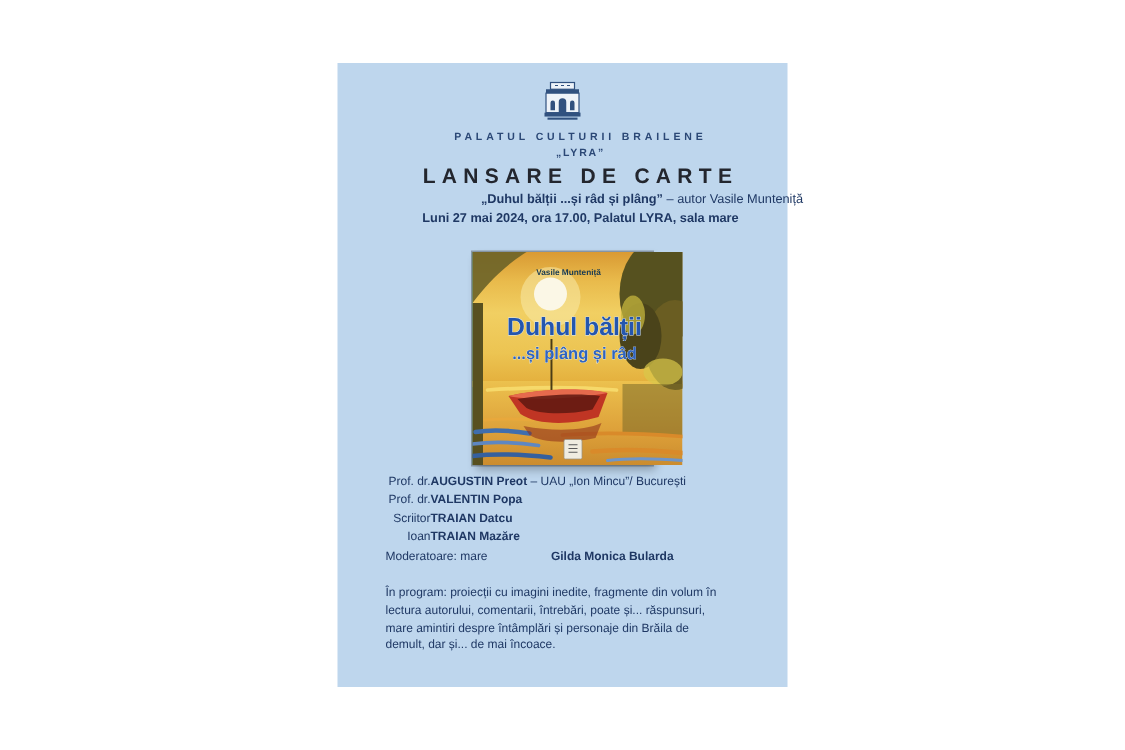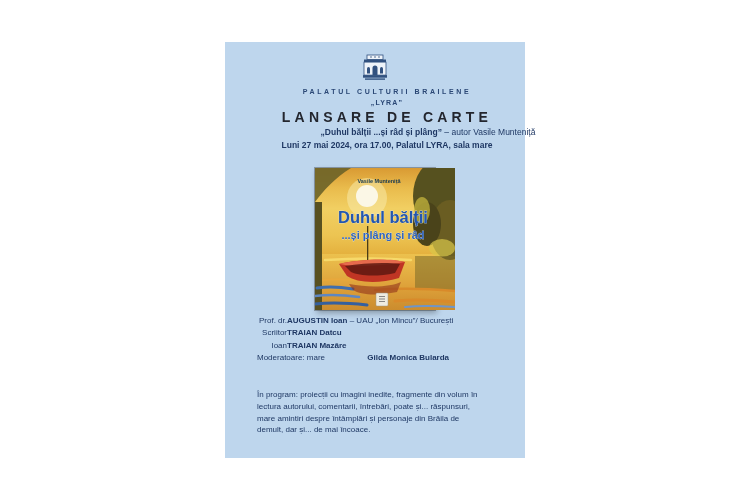--- a/index.html
+++ b/index.html
@@ -132,21 +132,22 @@
           <path d="M64,128.5 h6 M64,131 h6 M64,133.5 h6" stroke="#5a5a5a" stroke-width="0.7" fill="none"></path>
         </g>
 
         <text x="64" y="15" font-size="5.5" font-weight="bold" fill="#173a52" text-anchor="middle">Vasile Munteniță</text>
         <text x="68" y="55" font-size="16.5" font-weight="bold" fill="#2456ae" stroke="#d9e9fb" stroke-width="0.5" style="paint-order:stroke" text-anchor="middle">Duhul bălții</text>
         <text x="68" y="71" font-size="11" font-weight="bold" fill="#2f64c0" stroke="#e8f1fc" stroke-width="0.4" style="paint-order:stroke" text-anchor="middle">...și plâng și râd</text>
       </svg>
     </div>
 
     <div class="refs">
-      <div class="ref-row"><span class="ref-role">Prof. dr.</span><span class="ref-name">AUGUSTIN Ioan</span> <span>– UAU „Ion Mincu”/ București</span></div>
+      <div class="ref-row"><span class="ref-role">Prof. dr.</span><span class="ref-name">AUGUSTIN Preot</span> <span>– UAU „Ion Mincu”/ București</span></div>
+      <div class="ref-row"><span class="ref-role">Prof. dr.</span><span class="ref-name">VALENTIN Popa</span> <span></span></div>
       <div class="ref-row"><span class="ref-role">Scriitor</span><span class="ref-name">TRAIAN Datcu</span> <span></span></div>
       <div class="ref-row"><span class="ref-role">Ioan</span><span class="ref-name">TRAIAN Mazăre</span> <span></span></div>
       <div class="moderator"><span>Moderatoare: mare </span><span class="ref-name">Gilda Monica Bularda</span></div>
     </div>
 
     <div class="program">În program: proiecții cu imagini inedite, fragmente din volum în lectura autorului, comentarii, întrebări, poate și... răspunsuri, mare amintiri despre întâmplări și personaje din Brăila de demult, dar și... de mai încoace.</div>
 
   </div>
 </div>
 

